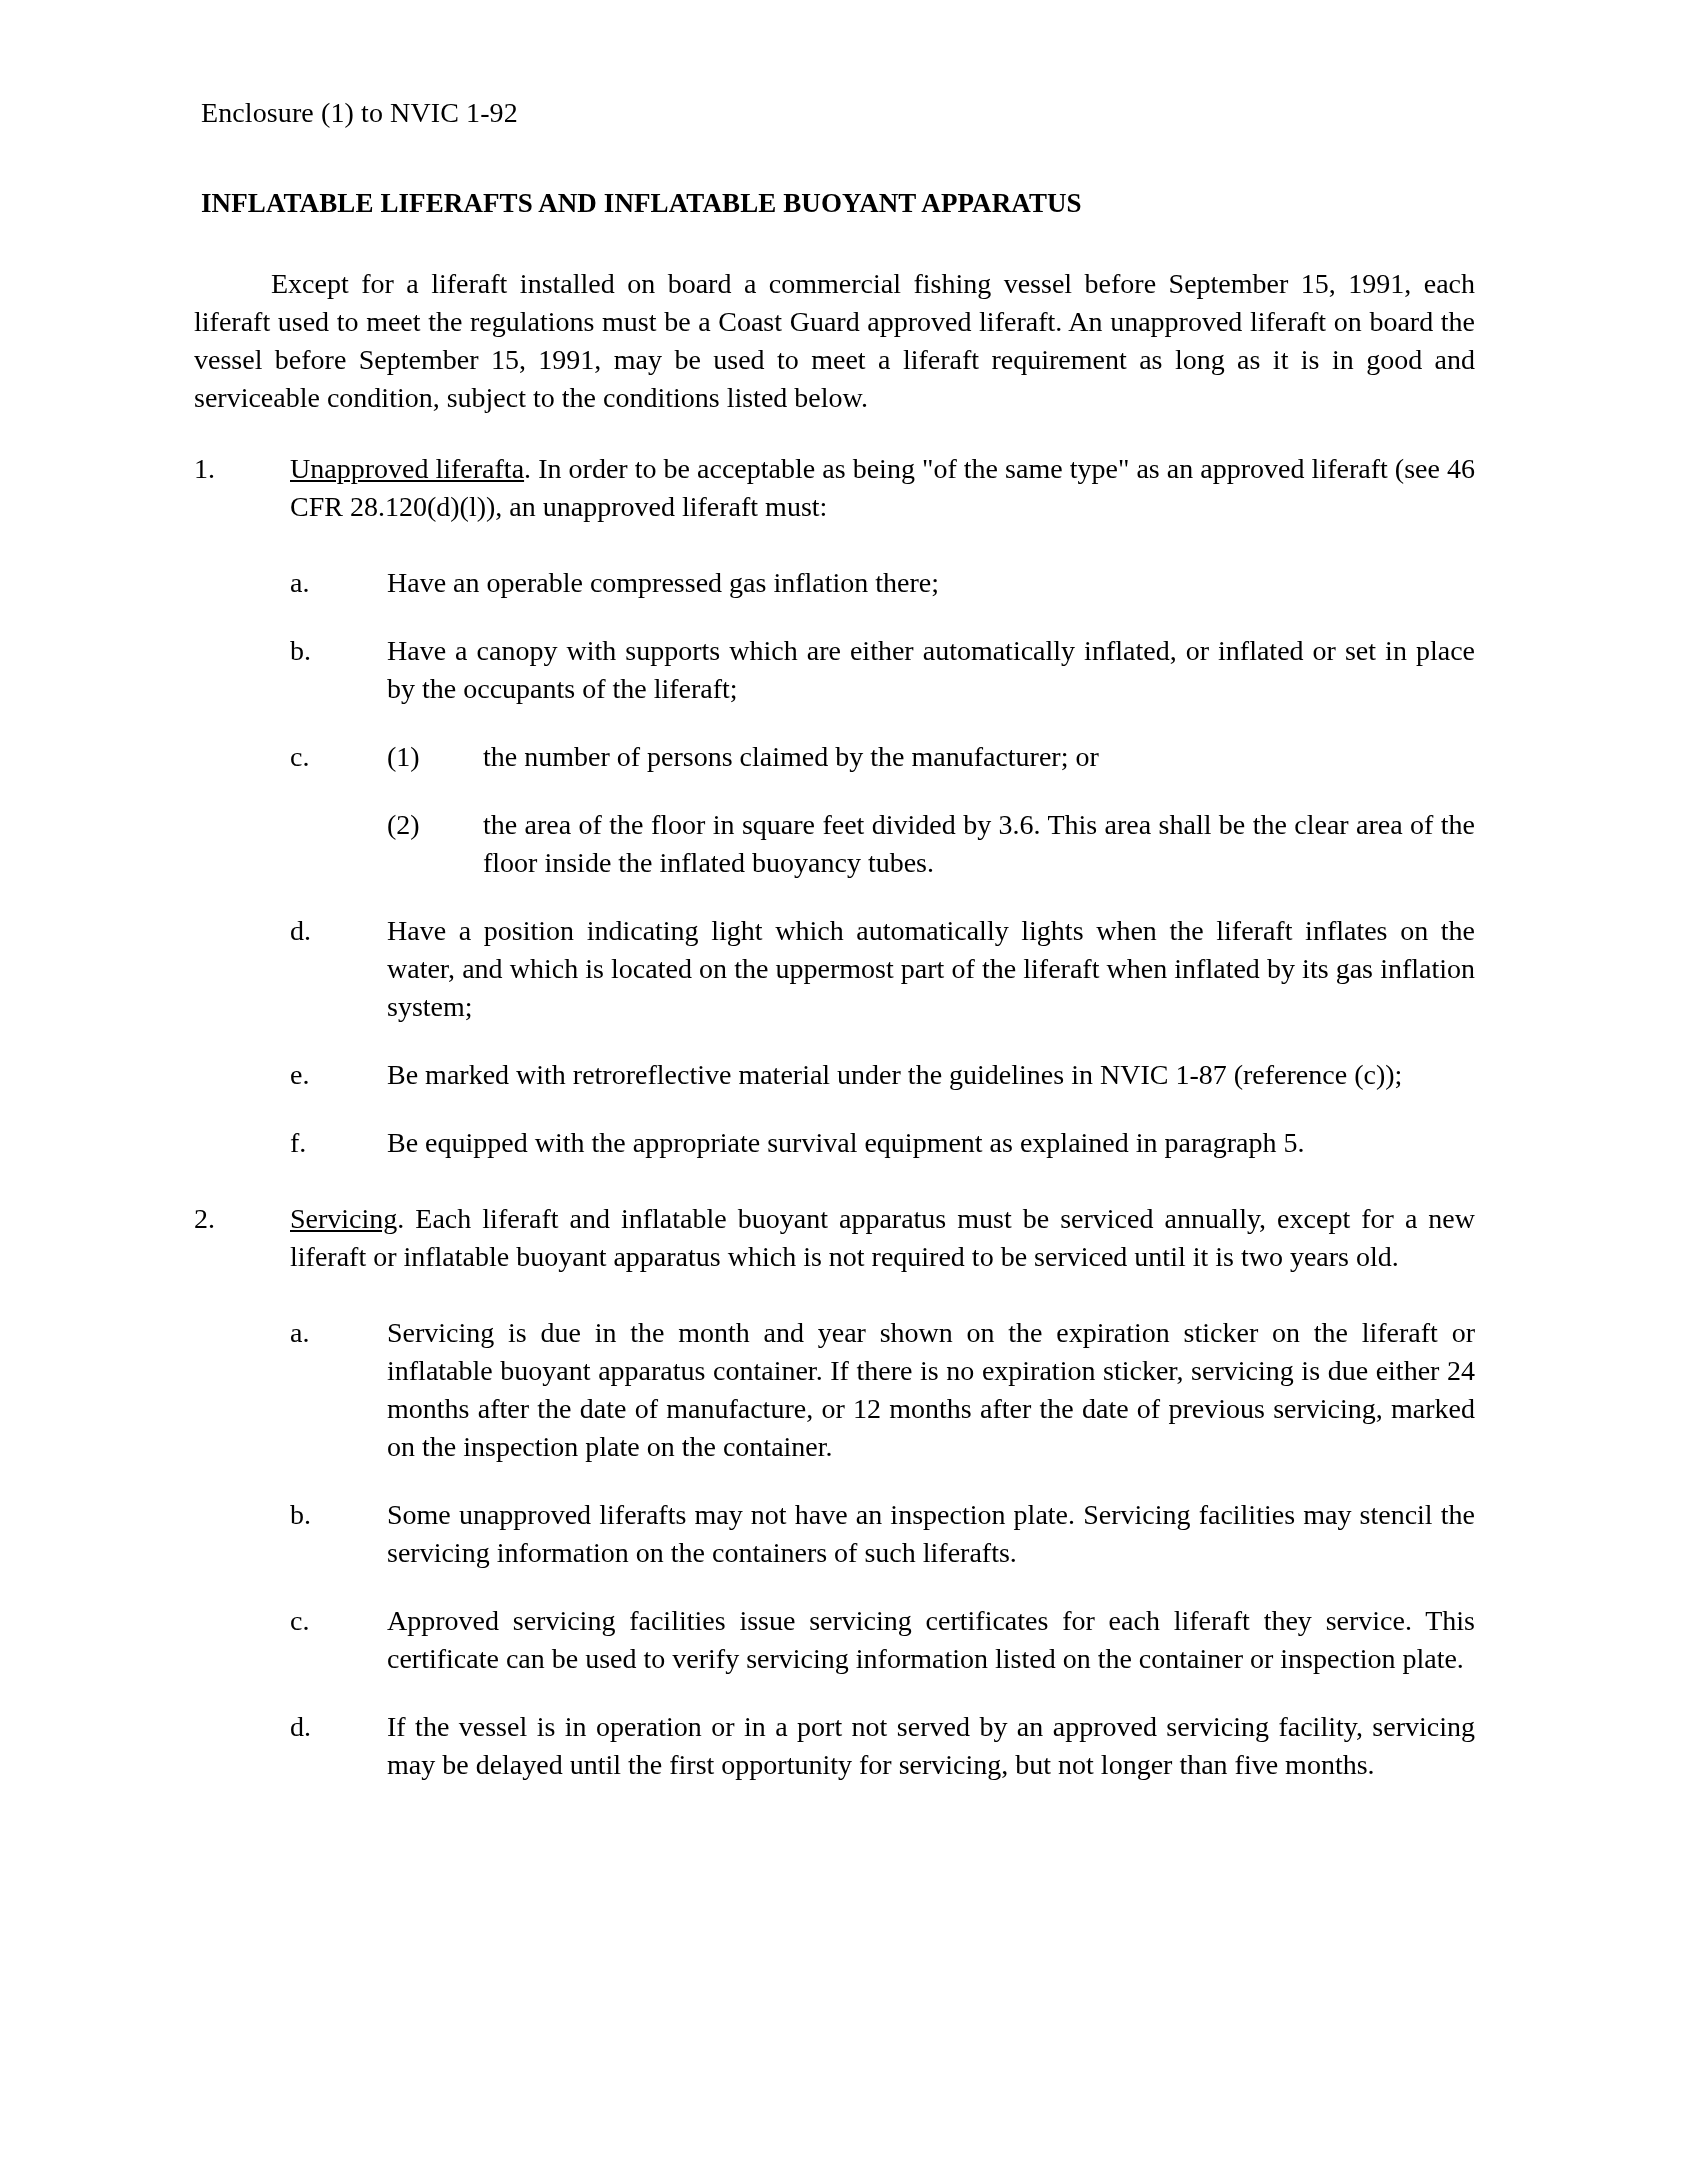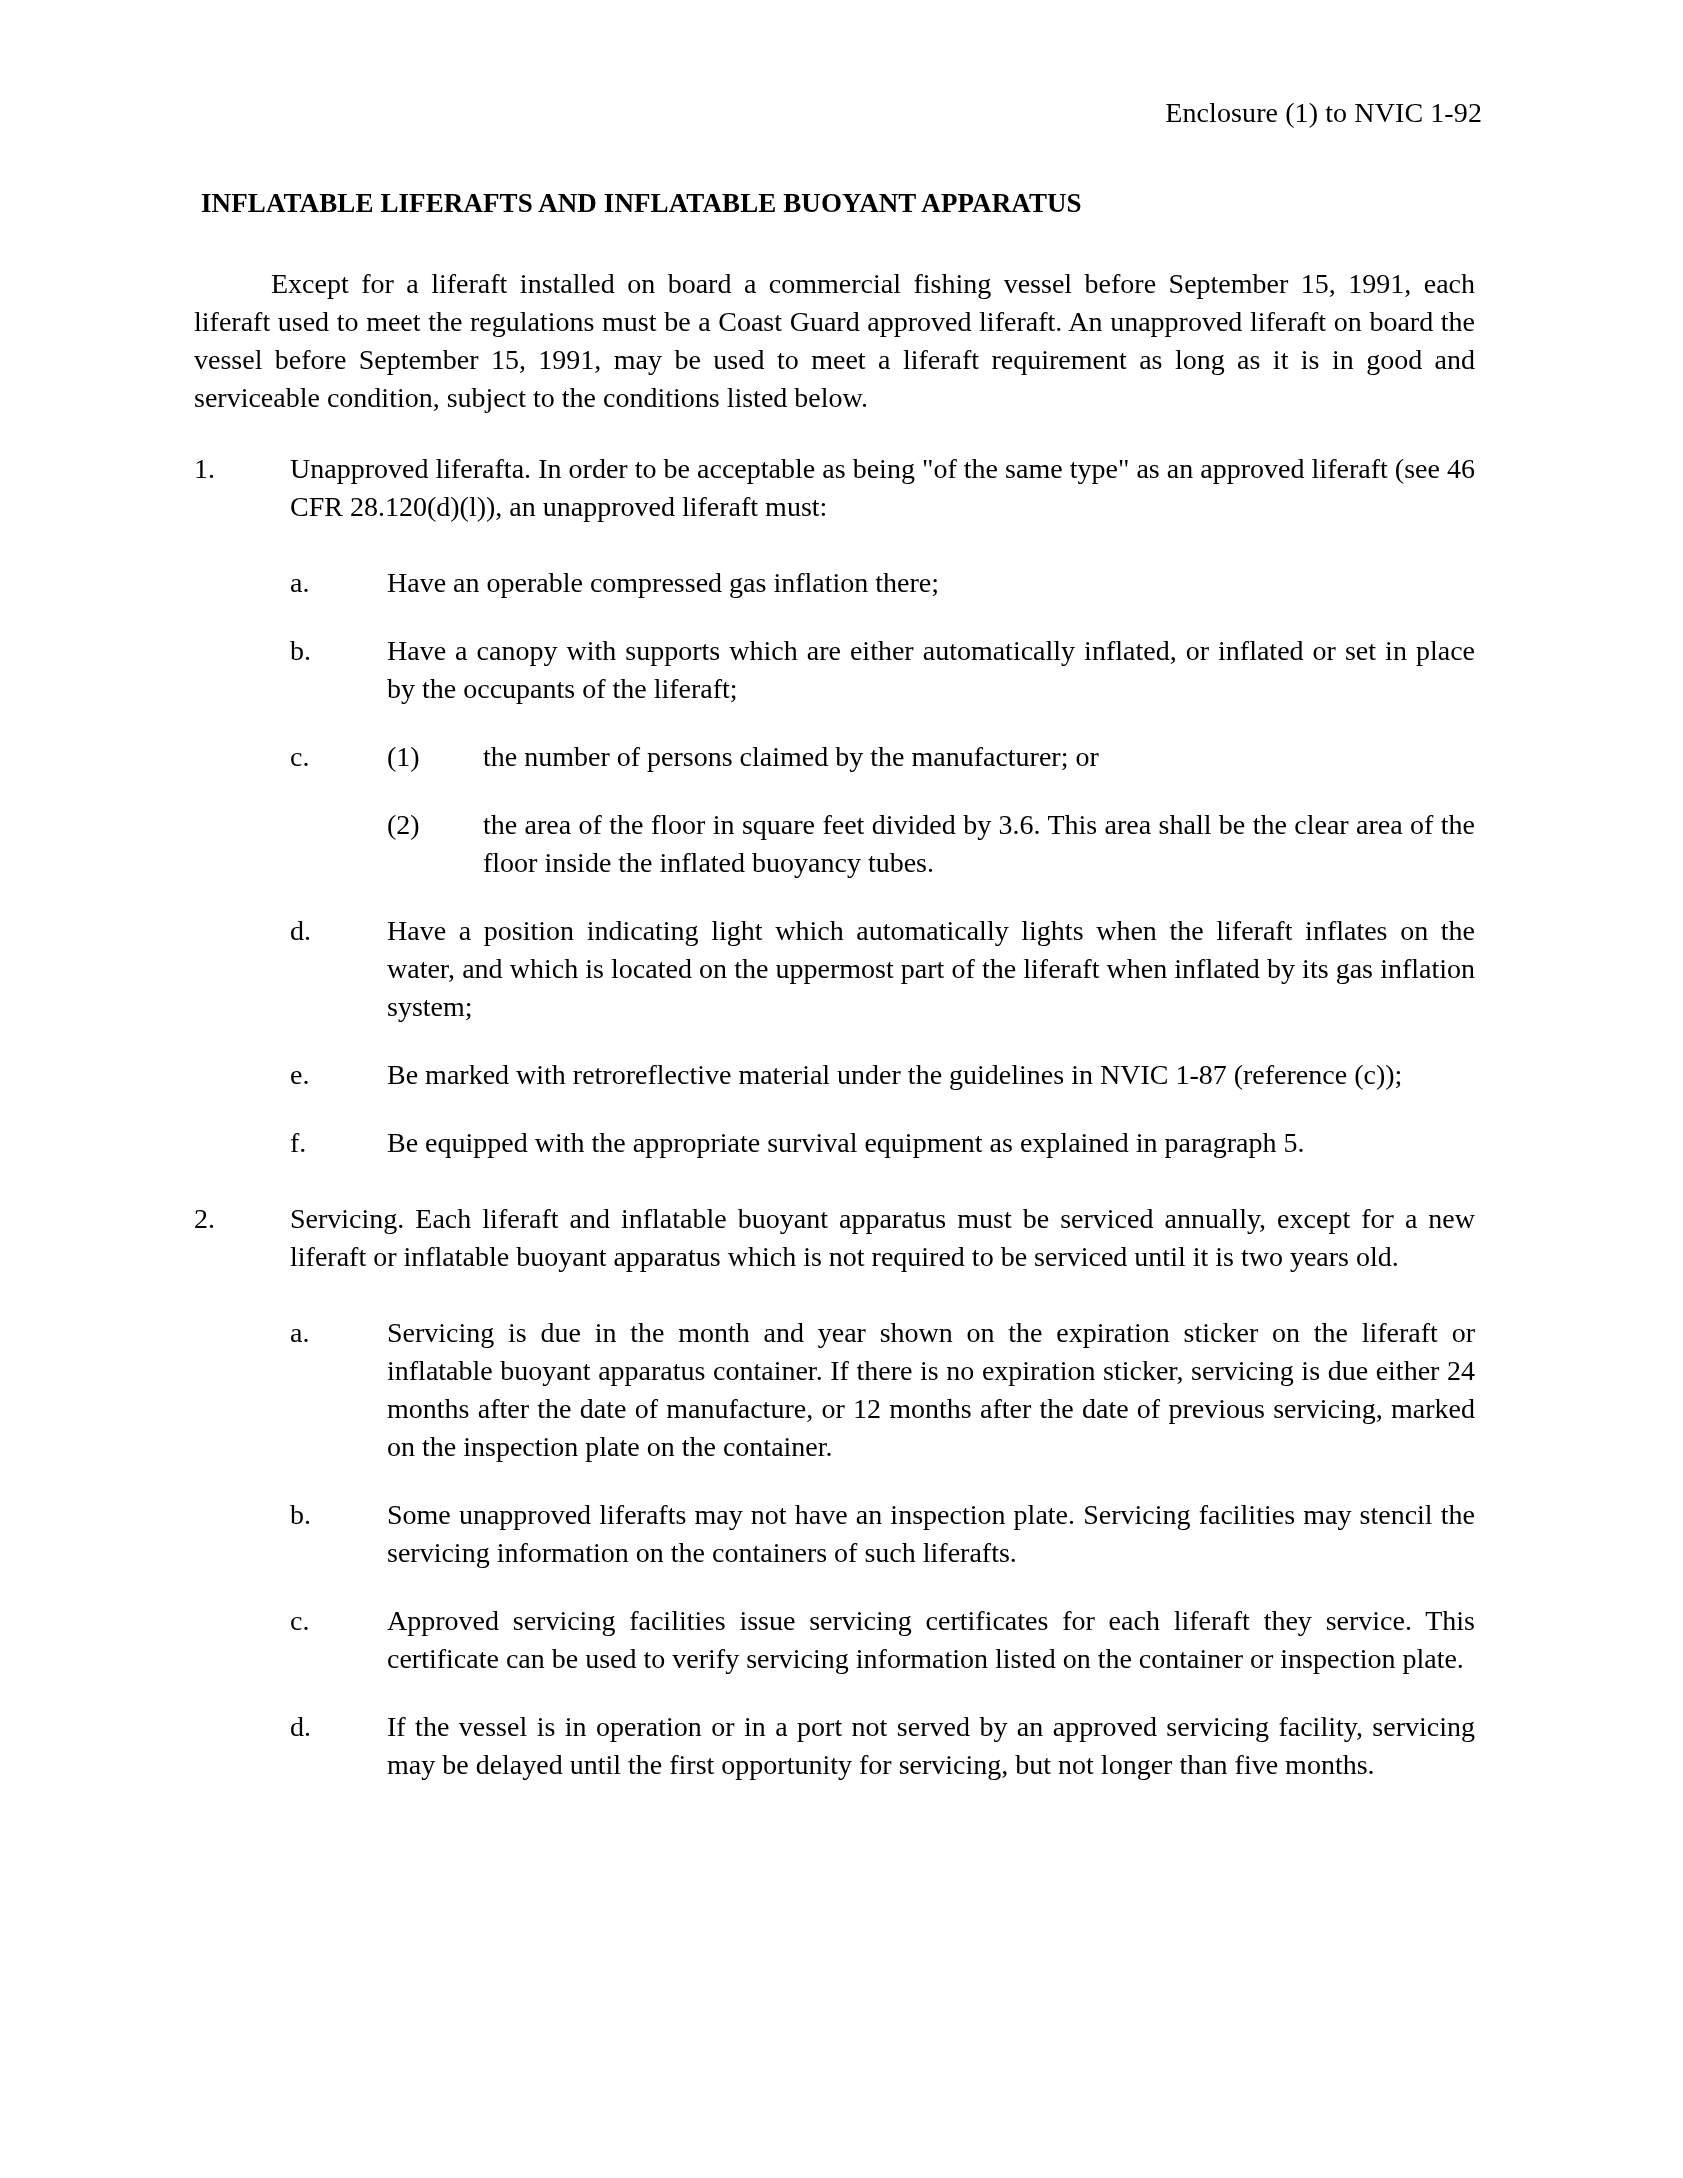--- a/index.html
+++ b/index.html
@@ -20,21 +20,21 @@
     box-sizing: border-box;
     padding: 0;
     overflow: hidden;
   }
   
   .doc-header {
     position: absolute;
     top: 95px;
     left: 201px;
     width: 1281px;
-    text-align: right;
+    text-align: left;
     font-size: 28px;
     line-height: 1.25;
     letter-spacing: 0.1px;
   }
   
   .doc-title {
     position: absolute;
     top: 188px;
     left: 201px;
     width: 1281px;
@@ -102,21 +102,21 @@
     font-size: 28px;
     line-height: 38px;
   }
   .row > .content {
     display: block;
     font-size: 28px;
     line-height: 38px;
     text-align: justify;
     text-justify: inter-word;
   }
-  .u { }
+  .u { text-decoration: underline; }
   .gap-section { margin-bottom: 38px; }
 </style>
 </head>
 <body>
 
 <div class="page">
 
   <div class="doc-header">
     <span>Enclosure (1) to NVIC 1-92</span>
   </div>

